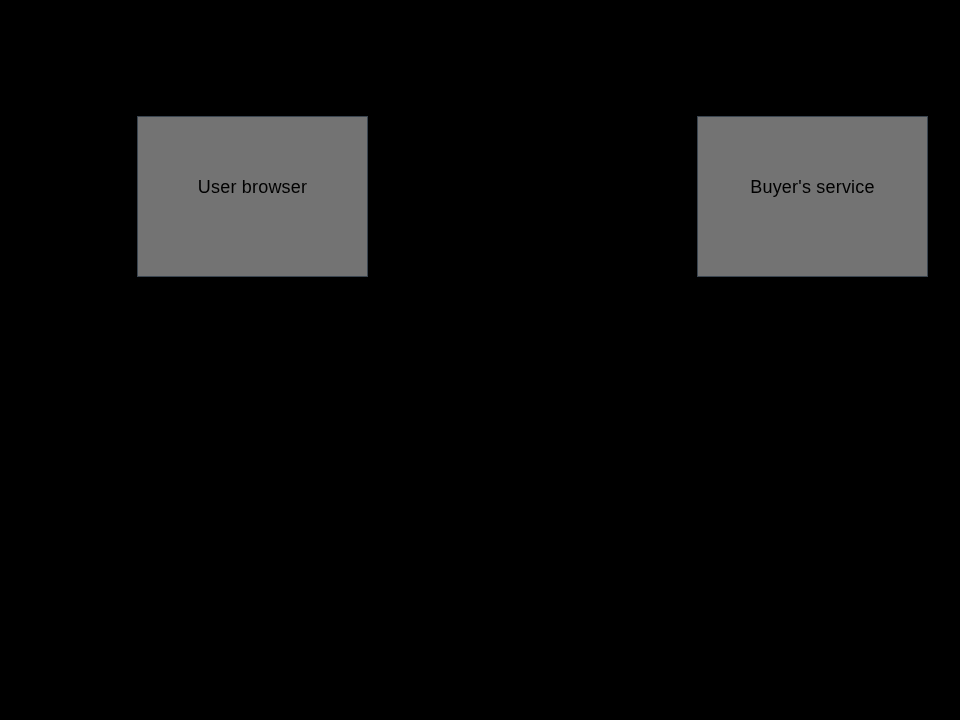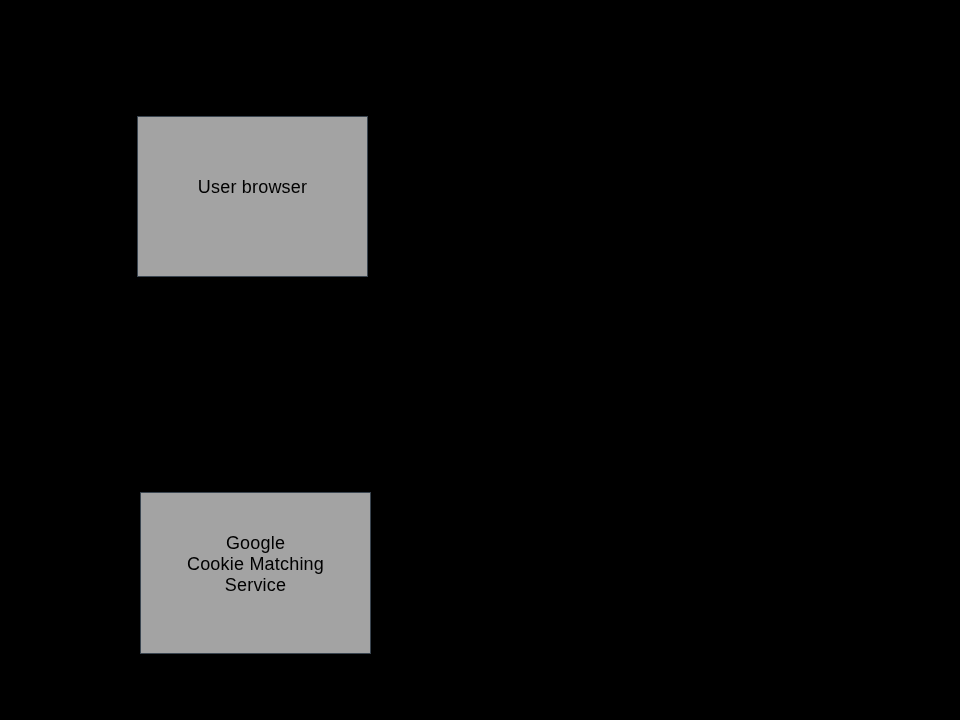--- a/index.html
+++ b/index.html
@@ -11,21 +11,21 @@
     position: relative;
     width: 960px;
     height: 720px;
     background: #000000;
     overflow: hidden;
     font-family: "Liberation Sans", sans-serif;
   }
   .node {
     position: absolute;
     box-sizing: border-box;
-    background: #a3a3a3;
+    background: #737373;
     border: 1px solid #3a4550;
     display: flex;
     align-items: center;
     justify-content: flex-end;
   }
   .node-text {
     text-align: center;
     color: #000000;
     font-size: 18px;
     line-height: 21px;
@@ -42,22 +42,20 @@
 <body>
 
 <div class="canvas">
 
   <div class="node" style="left: 137px; top: 116px; width: 231px; height: 161px;">
     <div class="node-text">
       <span>User browser</span>
     </div>
   </div>
 
-
-  <div class="node" style="left: 140px; top: 492px; width: 231px; height: 162px;">
+  <div class="node" style="left: 697px; top: 116px; width: 231px; height: 161px;">
     <div class="node-text">
-      <span>Google</span>
-      <span>Cookie Matching</span>
-      <span>Service</span>
+      <span>Buyer's service</span>
     </div>
   </div>
+
 
 </div>
 
 </body></html>

